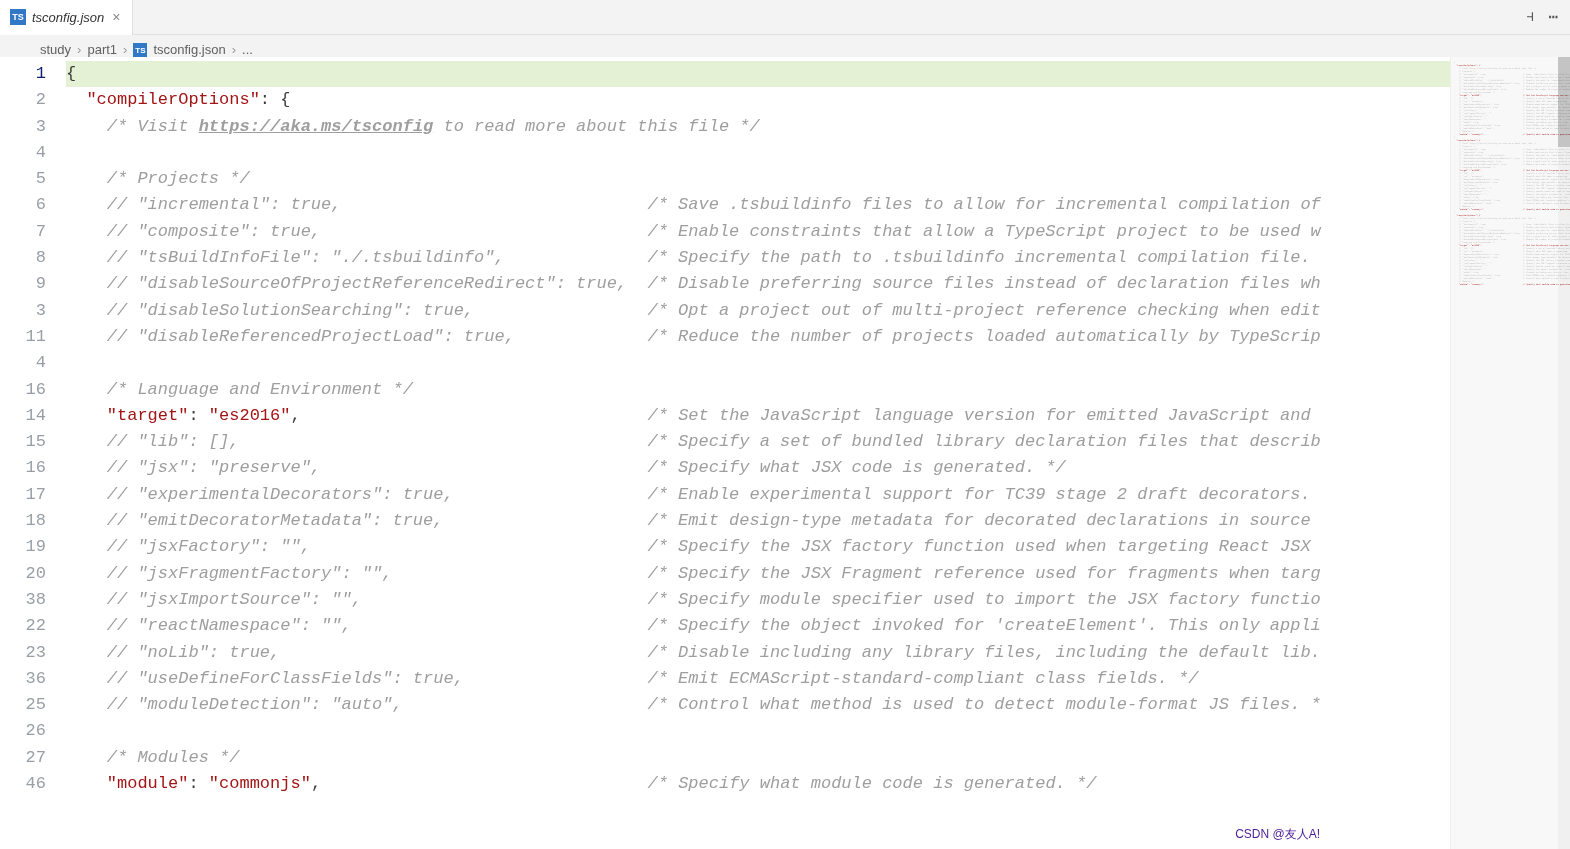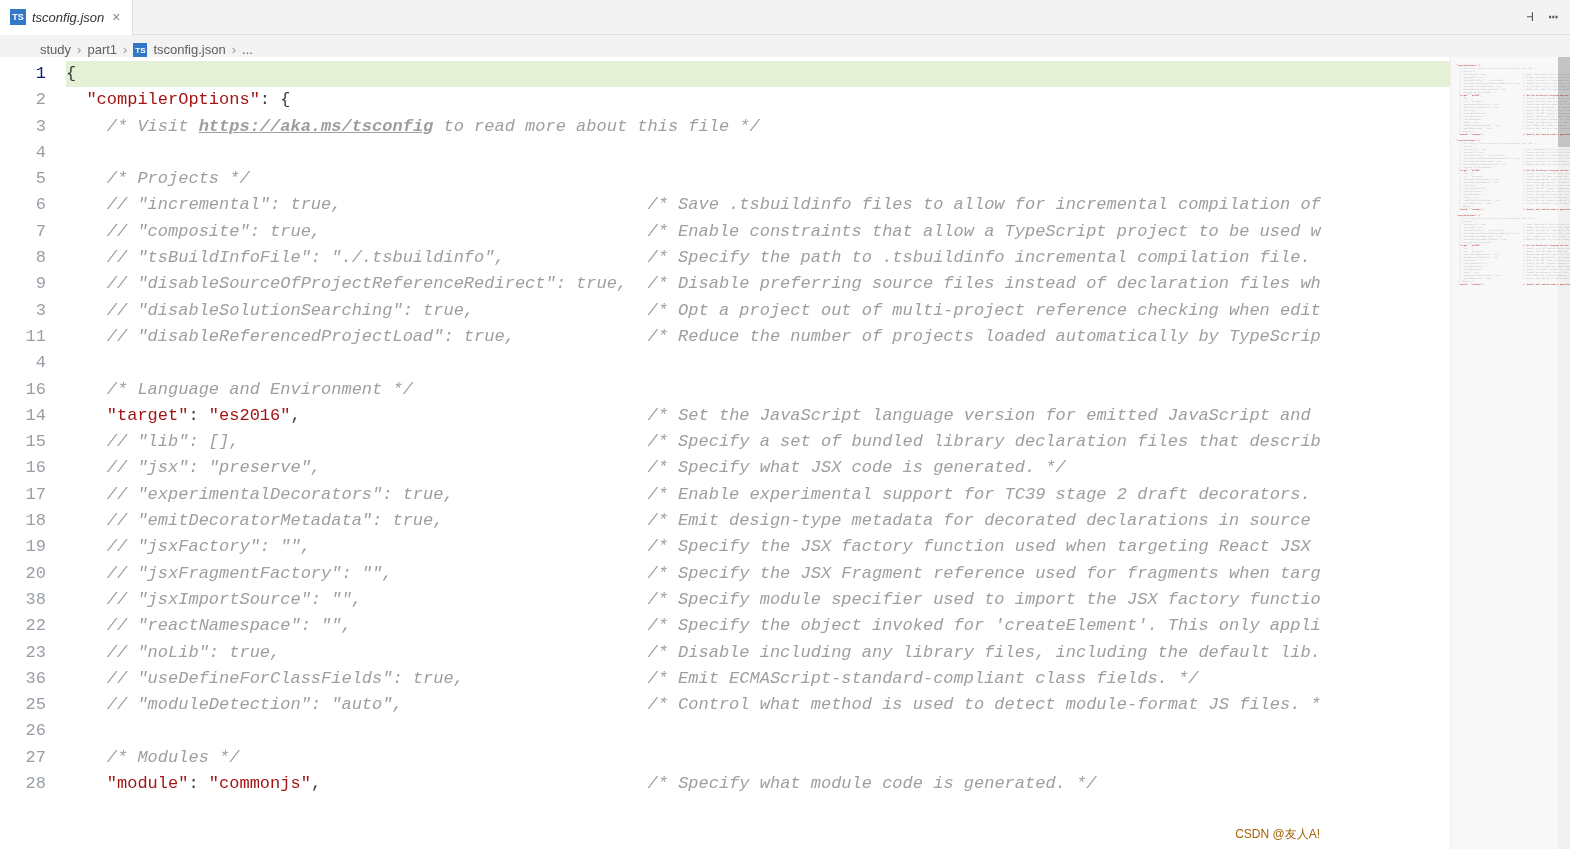--- a/index.html
+++ b/index.html
@@ -129,21 +129,21 @@
       font-family: monospace;
     }
     .mm-key { color: #a31515; }
     .mm-comment { color: #bbb; }
     .watermark {
       position: absolute;
       bottom: 6px;
       right: 130px;
       font-family: 'Segoe UI', sans-serif;
       font-size: 12px;
-      color: #a16207;
+      color: #4c1d95;
     }
     .scrollbar-track {
       position: absolute;
       right: 0;
       top: 0;
       bottom: 0;
       width: 12px;
       background: rgba(0,0,0,0.03);
     }
     .scrollbar-thumb {
@@ -204,21 +204,21 @@
         <div class="ln">18</div>
         <div class="ln">19</div>
         <div class="ln">20</div>
         <div class="ln">38</div>
         <div class="ln">22</div>
         <div class="ln">23</div>
         <div class="ln">36</div>
         <div class="ln">25</div>
         <div class="ln">26</div>
         <div class="ln">27</div>
-        <div class="ln">28</div>
+        <div class="ln">46</div>
       </div>
     <div class="code" id="code"><div class="line hl"><span class="punct">{</span></div><div class="line"><span>  </span><span class="key">"compilerOptions"</span><span class="punct">: {</span></div><div class="line"><span>    </span><span class="comment">/* Visit </span><span class="comment link">https://aka.ms/tsconfig</span><span class="comment"> to read more about this file */</span></div><div class="line"><span></span></div><div class="line"><span>    </span><span class="comment">/* Projects */</span></div><div class="line"><span>    </span><span class="comment">// "incremental": true,                              /* Save .tsbuildinfo files to allow for incremental compilation of</span></div><div class="line"><span>    </span><span class="comment">// "composite": true,                                /* Enable constraints that allow a TypeScript project to be used w</span></div><div class="line"><span>    </span><span class="comment">// "tsBuildInfoFile": "./.tsbuildinfo",              /* Specify the path to .tsbuildinfo incremental compilation file. </span></div><div class="line"><span>    </span><span class="comment">// "disableSourceOfProjectReferenceRedirect": true,  /* Disable preferring source files instead of declaration files wh</span></div><div class="line"><span>    </span><span class="comment">// "disableSolutionSearching": true,                 /* Opt a project out of multi-project reference checking when edit</span></div><div class="line"><span>    </span><span class="comment">// "disableReferencedProjectLoad": true,             /* Reduce the number of projects loaded automatically by TypeScrip</span></div><div class="line"><span></span></div><div class="line"><span>    </span><span class="comment">/* Language and Environment */</span></div><div class="line"><span>    </span><span class="key">"target"</span><span class="punct">: </span><span class="str">"es2016"</span><span class="punct">,                                  </span><span class="comment">/* Set the JavaScript language version for emitted JavaScript and </span></div><div class="line"><span>    </span><span class="comment">// "lib": [],                                        /* Specify a set of bundled library declaration files that describ</span></div><div class="line"><span>    </span><span class="comment">// "jsx": "preserve",                                /* Specify what JSX code is generated. */</span></div><div class="line"><span>    </span><span class="comment">// "experimentalDecorators": true,                   /* Enable experimental support for TC39 stage 2 draft decorators. </span></div><div class="line"><span>    </span><span class="comment">// "emitDecoratorMetadata": true,                    /* Emit design-type metadata for decorated declarations in source </span></div><div class="line"><span>    </span><span class="comment">// "jsxFactory": "",                                 /* Specify the JSX factory function used when targeting React JSX </span></div><div class="line"><span>    </span><span class="comment">// "jsxFragmentFactory": "",                         /* Specify the JSX Fragment reference used for fragments when targ</span></div><div class="line"><span>    </span><span class="comment">// "jsxImportSource": "",                            /* Specify module specifier used to import the JSX factory functio</span></div><div class="line"><span>    </span><span class="comment">// "reactNamespace": "",                             /* Specify the object invoked for 'createElement'. This only appli</span></div><div class="line"><span>    </span><span class="comment">// "noLib": true,                                    /* Disable including any library files, including the default lib.</span></div><div class="line"><span>    </span><span class="comment">// "useDefineForClassFields": true,                  /* Emit ECMAScript-standard-compliant class fields. */</span></div><div class="line"><span>    </span><span class="comment">// "moduleDetection": "auto",                        /* Control what method is used to detect module-format JS files. *</span></div><div class="line"><span></span></div><div class="line"><span>    </span><span class="comment">/* Modules */</span></div><div class="line"><span>    </span><span class="key">"module"</span><span class="punct">: </span><span class="str">"commonjs"</span><span class="punct">,                                </span><span class="comment">/* Specify what module code is generated. */</span></div></div>
     <div class="watermark">CSDN @友人A!</div>
   </div>
   <div class="minimap">
     <div class="minimap-inner" id="minimap-inner"><div class="mm-comment">{</div><div class="mm-key">  "compilerOptions": {</div><div class="mm-comment">    /* Visit https://aka.ms/tsconfig to read more about this file */</div><div class="mm-comment"></div><div class="mm-comment">    /* Projects */</div><div class="mm-comment">    // "incremental": true,                              /* Save .tsbuildinfo files to allow for incremental compilation of</div><div class="mm-comment">    // "composite": true,                                /* Enable constraints that allow a TypeScript project to be used w</div><div class="mm-comment">    // "tsBuildInfoFile": "./.tsbuildinfo",              /* Specify the path to .tsbuildinfo incremental compilation file. </div><div class="mm-comment">    // "disableSourceOfProjectReferenceRedirect": true,  /* Disable preferring source files instead of declaration files wh</div><div class="mm-comment">    // "disableSolutionSearching": true,                 /* Opt a project out of multi-project reference checking when edit</div><div class="mm-comment">    // "disableReferencedProjectLoad": true,             /* Reduce the number of projects loaded automatically by TypeScrip</div><div class="mm-comment"></div><div class="mm-comment">    /* Language and Environment */</div><div class="mm-key">    "target": "es2016",                                  /* Set the JavaScript language version for emitted JavaScript and </div><div class="mm-comment">    // "lib": [],                                        /* Specify a set of bundled library declaration files that describ</div><div class="mm-comment">    // "jsx": "preserve",                                /* Specify what JSX code is generated. */</div><div class="mm-comment">    // "experimentalDecorators": true,                   /* Enable experimental support for TC39 stage 2 draft decorators. </div><div class="mm-comment">    // "emitDecoratorMetadata": true,                    /* Emit design-type metadata for decorated declarations in source </div><div class="mm-comment">    // "jsxFactory": "",                                 /* Specify the JSX factory function used when targeting React JSX </div><div class="mm-comment">    // "jsxFragmentFactory": "",                         /* Specify the JSX Fragment reference used for fragments when targ</div><div class="mm-comment">    // "jsxImportSource": "",                            /* Specify module specifier used to import the JSX factory functio</div><div class="mm-comment">    // "reactNamespace": "",                             /* Specify the object invoked for 'createElement'. This only appli</div><div class="mm-comment">    // "noLib": true,                                    /* Disable including any library files, including the default lib.</div><div class="mm-comment">    // "useDefineForClassFields": true,                  /* Emit ECMAScript-standard-compliant class fields. */</div><div class="mm-comment">    // "moduleDetection": "auto",                        /* Control what method is used to detect module-format JS files. *</div><div class="mm-comment"></div><div class="mm-comment">    /* Modules */</div><div class="mm-key">    "module": "commonjs",                                /* Specify what module code is generated. */</div><div class="mm-comment">{</div><div class="mm-key">  "compilerOptions": {</div><div class="mm-comment">    /* Visit https://aka.ms/tsconfig to read more about this file */</div><div class="mm-comment"></div><div class="mm-comment">    /* Projects */</div><div class="mm-comment">    // "incremental": true,                              /* Save .tsbuildinfo files to allow for incremental compilation of</div><div class="mm-comment">    // "composite": true,                                /* Enable constraints that allow a TypeScript project to be used w</div><div class="mm-comment">    // "tsBuildInfoFile": "./.tsbuildinfo",              /* Specify the path to .tsbuildinfo incremental compilation file. </div><div class="mm-comment">    // "disableSourceOfProjectReferenceRedirect": true,  /* Disable preferring source files instead of declaration files wh</div><div class="mm-comment">    // "disableSolutionSearching": true,                 /* Opt a project out of multi-project reference checking when edit</div><div class="mm-comment">    // "disableReferencedProjectLoad": true,             /* Reduce the number of projects loaded automatically by TypeScrip</div><div class="mm-comment"></div><div class="mm-comment">    /* Language and Environment */</div><div class="mm-key">    "target": "es2016",                                  /* Set the JavaScript language version for emitted JavaScript and </div><div class="mm-comment">    // "lib": [],                                        /* Specify a set of bundled library declaration files that describ</div><div class="mm-comment">    // "jsx": "preserve",                                /* Specify what JSX code is generated. */</div><div class="mm-comment">    // "experimentalDecorators": true,                   /* Enable experimental support for TC39 stage 2 draft decorators. </div><div class="mm-comment">    // "emitDecoratorMetadata": true,                    /* Emit design-type metadata for decorated declarations in source </div><div class="mm-comment">    // "jsxFactory": "",                                 /* Specify the JSX factory function used when targeting React JSX </div><div class="mm-comment">    // "jsxFragmentFactory": "",                         /* Specify the JSX Fragment reference used for fragments when targ</div><div class="mm-comment">    // "jsxImportSource": "",                            /* Specify module specifier used to import the JSX factory functio</div><div class="mm-comment">    // "reactNamespace": "",                             /* Specify the object invoked for 'createElement'. This only appli</div><div class="mm-comment">    // "noLib": true,                                    /* Disable including any library files, including the default lib.</div><div class="mm-comment">    // "useDefineForClassFields": true,                  /* Emit ECMAScript-standard-compliant class fields. */</div><div class="mm-comment">    // "moduleDetection": "auto",                        /* Control what method is used to detect module-format JS files. *</div><div class="mm-comment"></div><div class="mm-comment">    /* Modules */</div><div class="mm-key">    "module": "commonjs",                                /* Specify what module code is generated. */</div><div class="mm-comment">{</div><div class="mm-key">  "compilerOptions": {</div><div class="mm-comment">    /* Visit https://aka.ms/tsconfig to read more about this file */</div><div class="mm-comment"></div><div class="mm-comment">    /* Projects */</div><div class="mm-comment">    // "incremental": true,                              /* Save .tsbuildinfo files to allow for incremental compilation of</div><div class="mm-comment">    // "composite": true,                                /* Enable constraints that allow a TypeScript project to be used w</div><div class="mm-comment">    // "tsBuildInfoFile": "./.tsbuildinfo",              /* Specify the path to .tsbuildinfo incremental compilation file. </div><div class="mm-comment">    // "disableSourceOfProjectReferenceRedirect": true,  /* Disable preferring source files instead of declaration files wh</div><div class="mm-comment">    // "disableSolutionSearching": true,                 /* Opt a project out of multi-project reference checking when edit</div><div class="mm-comment">    // "disableReferencedProjectLoad": true,             /* Reduce the number of projects loaded automatically by TypeScrip</div><div class="mm-comment"></div><div class="mm-comment">    /* Language and Environment */</div><div class="mm-key">    "target": "es2016",                                  /* Set the JavaScript language version for emitted JavaScript and </div><div class="mm-comment">    // "lib": [],                                        /* Specify a set of bundled library declaration files that describ</div><div class="mm-comment">    // "jsx": "preserve",                                /* Specify what JSX code is generated. */</div><div class="mm-comment">    // "experimentalDecorators": true,                   /* Enable experimental support for TC39 stage 2 draft decorators. </div><div class="mm-comment">    // "emitDecoratorMetadata": true,                    /* Emit design-type metadata for decorated declarations in source </div><div class="mm-comment">    // "jsxFactory": "",                                 /* Specify the JSX factory function used when targeting React JSX </div><div class="mm-comment">    // "jsxFragmentFactory": "",                         /* Specify the JSX Fragment reference used for fragments when targ</div><div class="mm-comment">    // "jsxImportSource": "",                            /* Specify module specifier used to import the JSX factory functio</div><div class="mm-comment">    // "reactNamespace": "",                             /* Specify the object invoked for 'createElement'. This only appli</div><div class="mm-comment">    // "noLib": true,                                    /* Disable including any library files, including the default lib.</div><div class="mm-comment">    // "useDefineForClassFields": true,                  /* Emit ECMAScript-standard-compliant class fields. */</div><div class="mm-comment">    // "moduleDetection": "auto",                        /* Control what method is used to detect module-format JS files. *</div><div class="mm-comment"></div><div class="mm-comment">    /* Modules */</div><div class="mm-key">    "module": "commonjs",                                /* Specify what module code is generated. */</div></div>
     <div class="scrollbar-track">
       <div class="scrollbar-thumb"></div>
     </div>
   </div>

